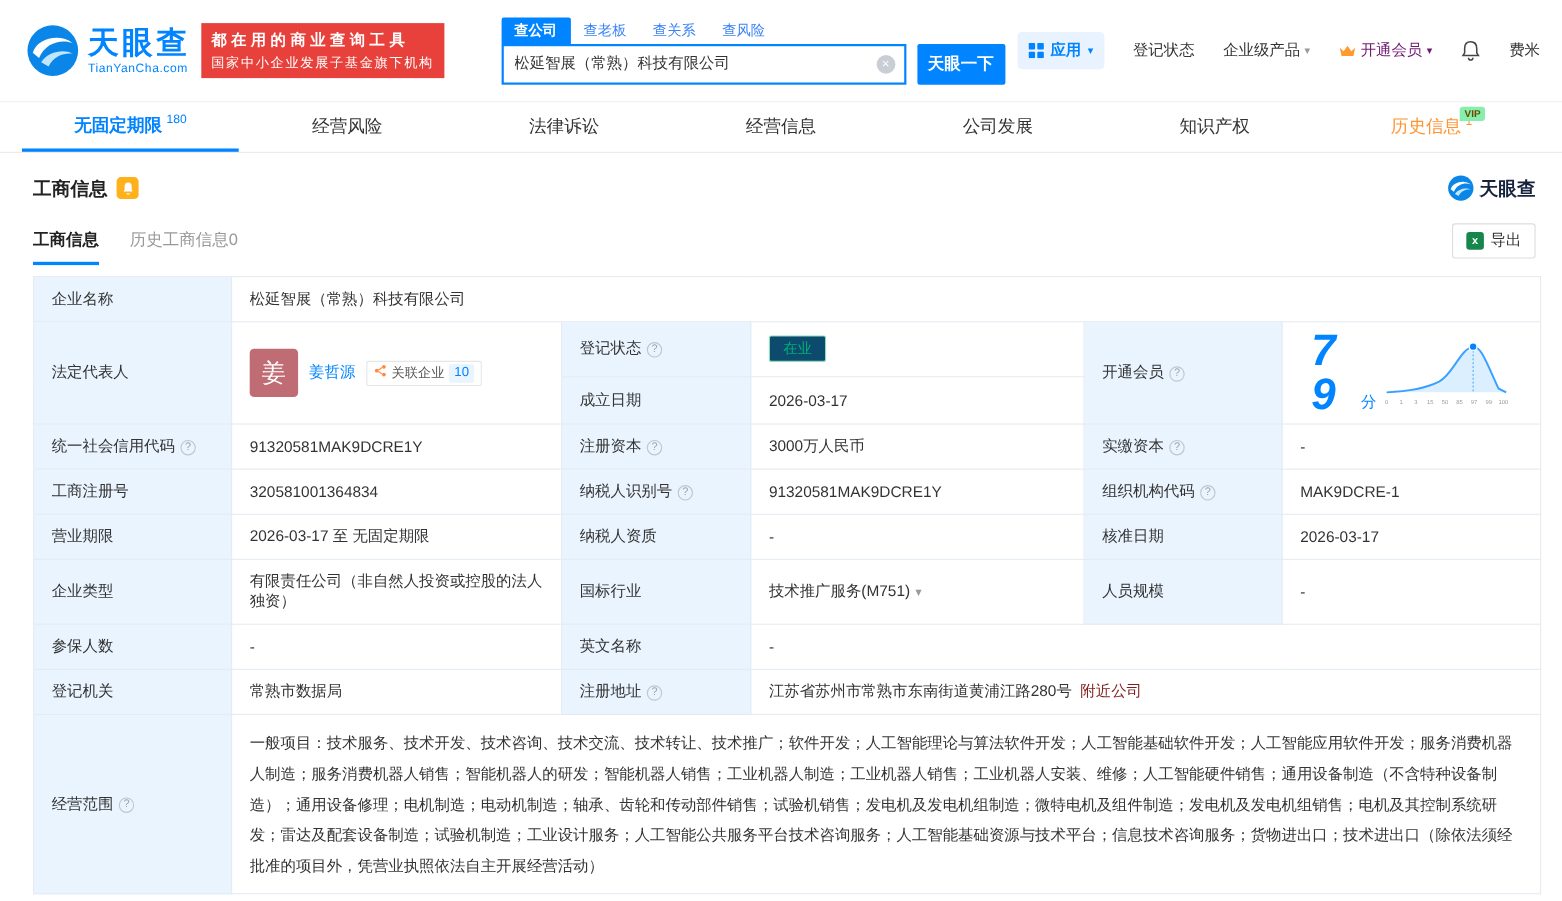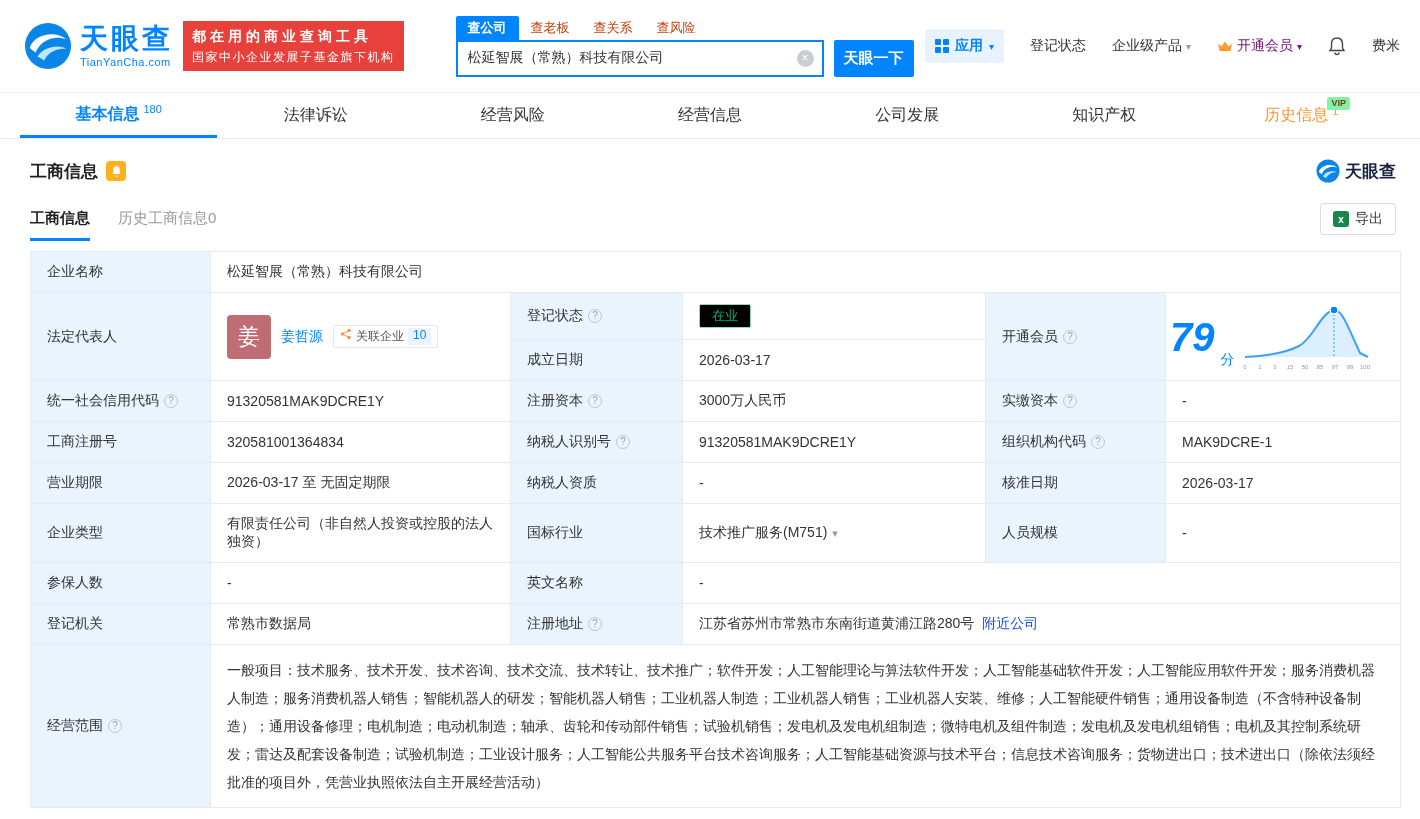--- a/index.html
+++ b/index.html
@@ -11,21 +11,21 @@
   .logo { display:flex; align-items:center; gap:8px; cursor:pointer; }
   .logo-icon { width:48px; height:48px; }
   .logo-icon.small { width:24px; height:24px; }
   .logo-name { font-size:28px; font-weight:bold; color:#0084ff; letter-spacing:3px; line-height:1; }
   .logo-domain { font-size:11px; color:#0084ff; margin-top:3px; letter-spacing:.5px; }
   .slogan { background:#e8413c; color:#fff; padding:5px 9px; margin-left:10px; line-height:1.55; }
   .slogan1 { font-size:14px; font-weight:bold; letter-spacing:4px; }
   .slogan2 { font-size:12px; letter-spacing:1.5px;text-align:right; }
   .search-area { margin-left:28px;padding-left:24px; }
   .search-tabs { display:flex; align-items:flex-end; }
-  .stab { font-size:13px; padding:3px 12px; cursor:pointer; color:#c2410c; }
+  .stab { font-size:13px; padding:3px 12px; cursor:pointer; color:#3b82f6; }
   .stab.active { background:#0084ff; color:#fff; border-radius:2px 2px 0 0; font-weight:bold; }
   .search-row { display:flex; align-items:center; }
   .search-box { position:relative; width:368px; }
   .search-box input { width:100%; height:37px; border:2px solid #0084ff; padding:0 34px 0 10px; font-size:14px; color:#333; outline:none; font-family:inherit; }
   .clear { position:absolute; right:10px; top:10px; width:17px; height:17px; background:#c9ced6; color:#fff; border-radius:50%; display:flex; align-items:center; justify-content:center; font-size:12px; line-height:1; cursor:pointer; }
   .search-btn { margin-left:10px; width:80px; height:37px; background:#0084ff; border:none; color:#fff; font-size:15px; font-weight:bold; cursor:pointer; font-family:inherit; border-radius:2px; }
   .topnav { margin-left:auto; display:flex; align-items:center; gap:26px; white-space:nowrap; }
   .apps-box { display:flex; align-items:center; gap:6px; background:#e8f3ff; color:#0084ff; padding:8px 10px; border-radius:4px; cursor:pointer; font-weight:bold;text-align:right; }
   .nav-item { cursor:pointer; color:#333; display:flex; align-items:center; gap:4px; }
   .vip-link { color:#701a75; font-weight:normal; }
@@ -57,26 +57,26 @@
   
   .info-table { width:1370px; margin:10px 20px 16px 30px; border-collapse:collapse; table-layout:fixed; }
   .info-table td { border:1px solid #e4ebf2; padding:11px 16px; font-size:14px; color:#333; vertical-align:middle; word-break:break-all; }
   td.lbl { background:#e9f4fe; }
   .help { display:inline-flex; width:14px; height:14px; border:1px solid #bfc6cf; color:#9aa3ad; border-radius:50%; font-size:10px; line-height:1; align-items:center; justify-content:center; margin-left:5px; vertical-align:1px; cursor:pointer; }
   .rep { display:flex; align-items:center; gap:10px; }
   .avatar { width:44px; height:44px; background:#c06c74; color:#fff; font-size:22px; display:flex; align-items:center; justify-content:center; border-radius:4px; cursor:pointer; flex:none; }
   .rep-name { color:#0084ff; cursor:pointer; }
   .rel-badge { display:inline-flex; gap:4px; border:1px solid #e6e6e6; border-radius:2px; padding:2px 6px; font-size:12px; color:#555; cursor:pointer; }
   .rel-count { color:#0084ff; background:#eaf4ff; padding:0 5px; border-radius:2px; font-size:12px; }
-  .status { display:inline-block; padding:2px 12px; background:#000000; border:1px solid #8fdcba; color:#00b173; border-radius:2px; font-size:13px; }
+  .status { display:inline-block; padding:2px 12px; background:#0c4a6e; border:1px solid #8fdcba; color:#00b173; border-radius:2px; font-size:13px; }
   .score-wrap { display:flex; align-items:center; gap:6px; }
   .score-num { font-size:40px; font-weight:bold; font-style:italic; color:#0084ff; line-height:1; }
   .score-unit { font-size:14px; color:#0084ff; align-self:flex-end; padding-bottom:4px; }
-  .score-cell { padding:6px 4px !important; }
-  .blue-link { color:#1d4ed8; cursor:pointer; }
+  .score-cell { padding:6px 26px !important; }
+  .blue-link { color:#7f1d1d; cursor:pointer; }
   .sel-caret { color:#999; font-size:11px; margin-left:5px; cursor:pointer; }
   .scope-text { line-height:2.0; word-break:break-all; }
   .chart-tick { font-size:6px; fill:#999; }
 </style>
 </head>
 <body>
 
 <header class="topbar">
   <div class="logo">
     <svg class="logo-icon" viewBox="0 0 50 50">
@@ -139,28 +139,28 @@
         <path d="M9 2 C5.5 2 3.5 4.5 3.5 8 L3.5 12 L2 14.5 L16 14.5 L14.5 12 L14.5 8 C14.5 4.5 12.5 2 9 2 Z" fill="none" stroke="#444" stroke-width="1.4"></path>
         <path d="M7 16.5 C7 17.9 8 18.6 9 18.6 C10 18.6 11 17.9 11 16.5" fill="none" stroke="#444" stroke-width="1.4"></path>
       </svg>
     </span>
     <span class="nav-item">费米</span>
   </nav>
 </header>
 
 <nav class="main-tabs">
   <div class="mtab active">
-    <span>基本信息</span>
+    <span>无固定期限</span>
       <sup>180</sup>
   </div>
   <div class="mtab">
+    <span>经营风险</span>
+  </div>
+  <div class="mtab">
     <span>法律诉讼</span>
-  </div>
-  <div class="mtab">
-    <span>经营风险</span>
   </div>
   <div class="mtab">
     <span>经营信息</span>
   </div>
   <div class="mtab">
     <span>公司发展</span>
   </div>
   <div class="mtab">
     <span>知识产权</span>
   </div>

